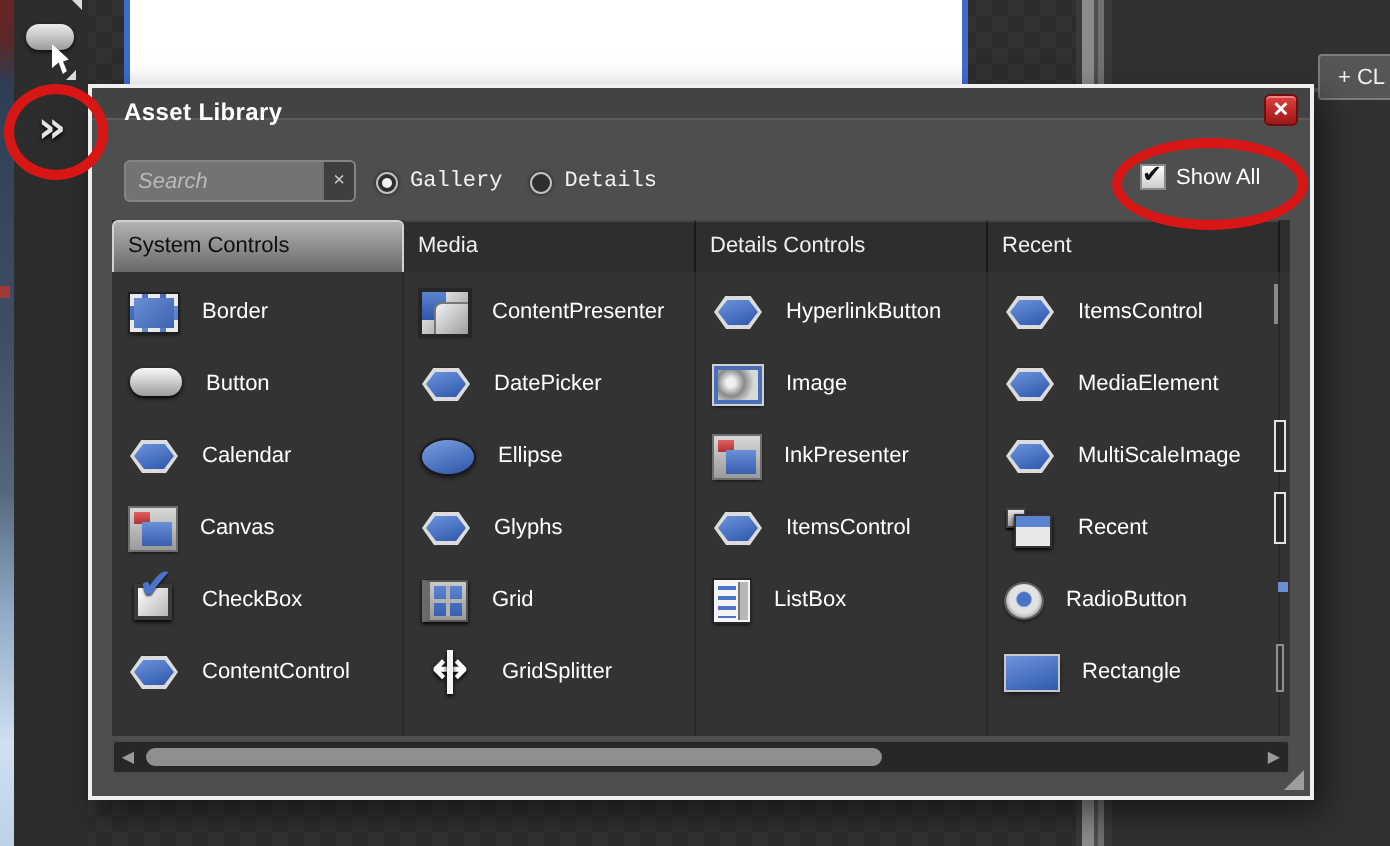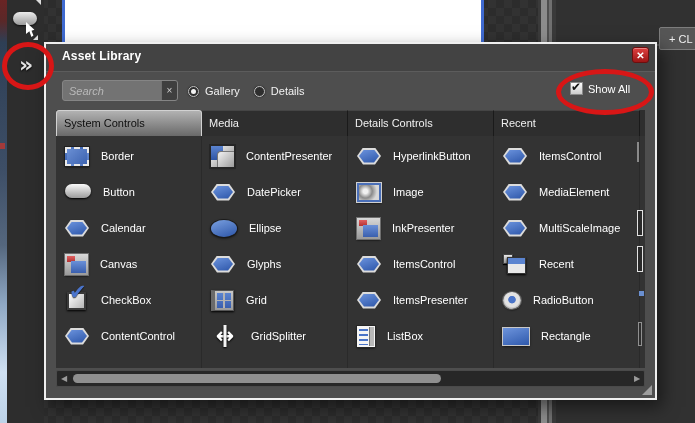--- a/index.html
+++ b/index.html
@@ -37,35 +37,35 @@
     background:linear-gradient(90deg,#3a3a3a 0 3px,#8c8c8c 3px 9px,#4f4f4f 9px 11px,#707070 11px 14px,#3a3a3a 14px 18px); }
   .right-panel { position:absolute; left:556px; top:0; width:139px; height:423px; background:#313131; z-index:2; }
   .right-panel-divider { position:absolute; left:0; top:44px; width:139px; height:2px; background:#525252; }
   .clr-button { position:absolute; left:103px; top:27px; width:70px; height:23px; background:#565656;
     border:1px solid #7d7d7d; border-radius:2px; color:#f0f0f0; font-size:11px; text-align:left;
     padding-left:9px; line-height:20px; cursor:pointer; }
 
   
   .dialog { position:absolute; left:44px; top:42px; width:613px; height:358px; z-index:10;
     background:#4e4e4e; border:2px solid #efefef; box-shadow:5px 7px 16px rgba(0,0,0,.5); }
-  .titlebar { position:absolute; left:0; top:0; right:0; height:28px; background:#434343; border-bottom:1px solid #5c5c5c; }
+  .titlebar { position:absolute; left:0; top:0; right:0; height:16px; background:#434343; border-bottom:1px solid #5c5c5c; }
   .title { position:absolute; left:16px; top:5px; color:#ffffff; font-size:12px; font-weight:bold; letter-spacing:.2px; }
   .close-btn { position:absolute; right:6px; top:3px; width:17px; height:16px; border-radius:3px;
     background:linear-gradient(#e04040,#9c1616); border:1px solid #6e0e0e; color:#fff; font-size:10px;
     font-weight:bold; line-height:13px; text-align:center; cursor:pointer; box-shadow:inset 0 1px 0 rgba(255,255,255,.35); }
 
   .search-wrap { position:absolute; left:16px; top:36px; width:116px; height:21px; }
   .search-input { width:100%; height:100%; background:#737373; border:1px solid #858585; border-radius:3px;
     color:#e8e8e8; font-size:11px; padding:0 18px 0 6px; outline:none; font-family:"Liberation Sans",sans-serif; }
   .search-input::placeholder { color:#b9b9b9; font-style:italic; }
   .search-clear { position:absolute; right:1px; top:1px; width:16px; height:19px; background:#3f3f3f;
     border:none; border-left:1px solid #6e6e6e; border-radius:0 2px 2px 0; color:#cfcfcf; font-size:10px;
     line-height:17px; text-align:center; cursor:pointer; }
 
-  .radio-group { position:absolute; left:142px; top:37px; height:20px; display:flex; align-items:center; gap:14px; }
+  .radio-group { position:absolute; left:142px; top:37px; height:20px; display:flex; align-items:center; gap:14px;font-family:Liberation Mono, monospace; }
   .radio-opt { display:flex; align-items:center; gap:6px; cursor:pointer; }
   .radio-dot { width:11px; height:11px; border-radius:50%; background:#2e2e2e; border:1px solid #c2c2c2;
     position:relative; box-shadow:0 0 2px rgba(0,0,0,.6); }
   .radio-dot.checked::after { content:""; position:absolute; left:2px; top:2px; width:5px; height:5px;
     border-radius:50%; background:#f2f2f2; }
   .radio-label { color:#f2f2f2; font-size:11px; }
 
   .showall-wrap { position:absolute; left:524px; top:38px; display:flex; align-items:center; gap:5px; cursor:pointer; }
   .showall-box { width:13px; height:13px; background:linear-gradient(#fdfdfd,#cdcdcd); border:1px solid #8a8a8a;
     position:relative; }
@@ -293,24 +293,20 @@
           </div>
           <div class="cell">
             <span class="ic-wrap ic ic-ink-presenter"></span>
             <span class="lbl">InkPresenter</span>
           </div>
           <div class="cell">
             <span class="ic-wrap ic ic-hexagon"></span>
             <span class="lbl">ItemsControl</span>
           </div>
           <div class="cell">
-            <span class="ic-wrap ic ic-hexagon"></span>
-            <span class="lbl">ItemsPresenter</span>
-          </div>
-          <div class="cell">
             <span class="ic-wrap ic ic-listbox"></span>
             <span class="lbl">ListBox</span>
           </div>
         </div>
       <div class="col">
           <div class="cell">
             <span class="ic-wrap ic ic-hexagon"></span>
             <span class="lbl">ItemsControl</span>
           </div>
           <div class="cell">

